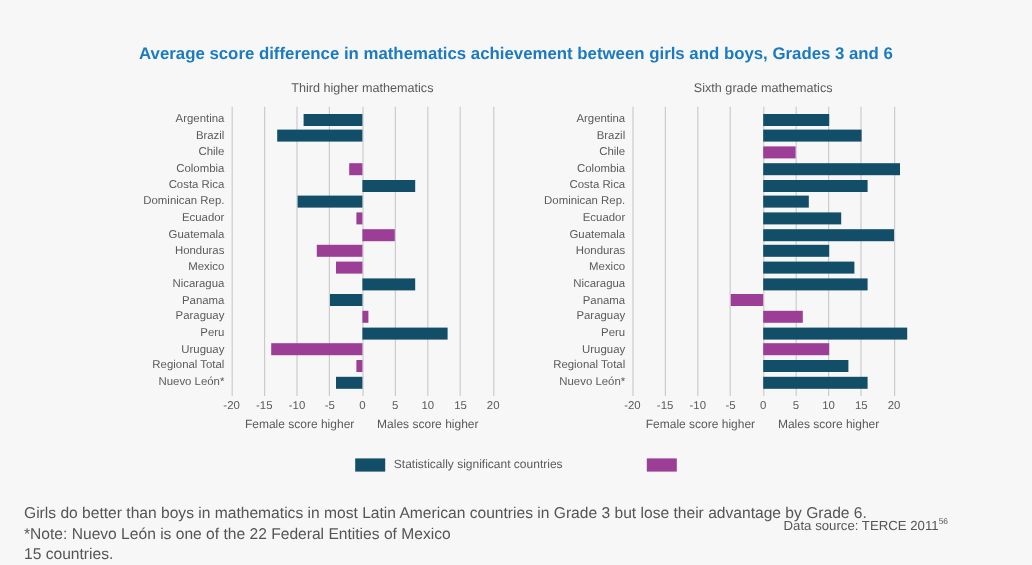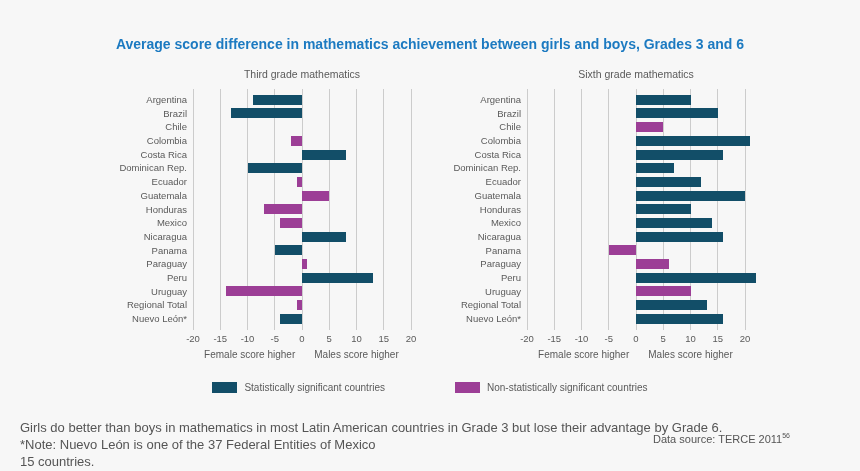--- a/index.html
+++ b/index.html
@@ -120,21 +120,21 @@
   }
   .data-source sup { font-size: 7px; }
 </style>
 </head>
 <body>
 
 <div class="page-title">Average score difference in mathematics achievement between girls and boys, Grades 3 and 6</div>
 
 <div class="charts-row">
   <div class="chart">
-    <div class="chart-title">Third grade mathematics</div>
+    <div class="chart-title">Third higher mathematics</div>
     <div class="chart-body">
       <div class="labels-col">
           <div class="country-label">Argentina</div>
           <div class="country-label">Brazil</div>
           <div class="country-label">Chile</div>
           <div class="country-label">Colombia</div>
           <div class="country-label">Costa Rica</div>
           <div class="country-label">Dominican Rep.</div>
           <div class="country-label">Ecuador</div>
           <div class="country-label">Guatemala</div>
@@ -337,23 +337,22 @@
   </div>
 </div>
 
 <div class="legend">
   <div class="legend-item">
     <span class="legend-swatch" style="background: rgb(18, 78, 104);"></span>
     <span class="legend-label">Statistically significant countries</span>
   </div>
   <div class="legend-item">
     <span class="legend-swatch" style="background: rgb(156, 62, 150);"></span>
-    <span class="legend-label">Non-statistically significant countries</span>
   </div>
 </div>
 
 <div class="footer">
   <div>Girls do better than boys in mathematics in most Latin American countries in Grade 3 but lose their advantage by Grade 6.</div>
-  <div>*Note: Nuevo León is one of the 37 Federal Entities of Mexico</div>
+  <div>*Note: Nuevo León is one of the 22 Federal Entities of Mexico</div>
   <div>15 countries.</div>
 </div>
 
 <div class="data-source"><span>Data source: TERCE 2011</span><sup>56</sup></div>
 
 </body></html>

